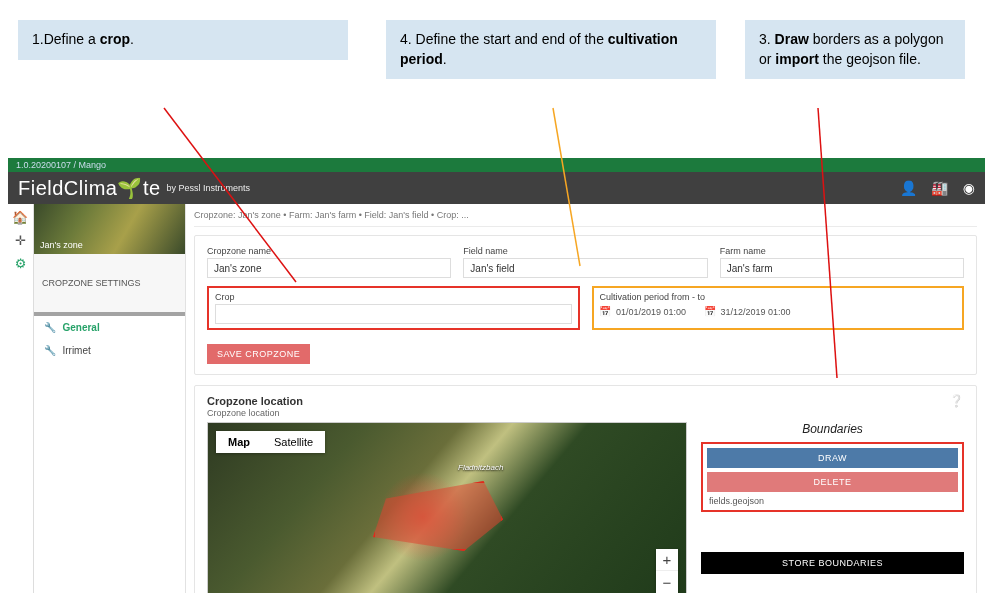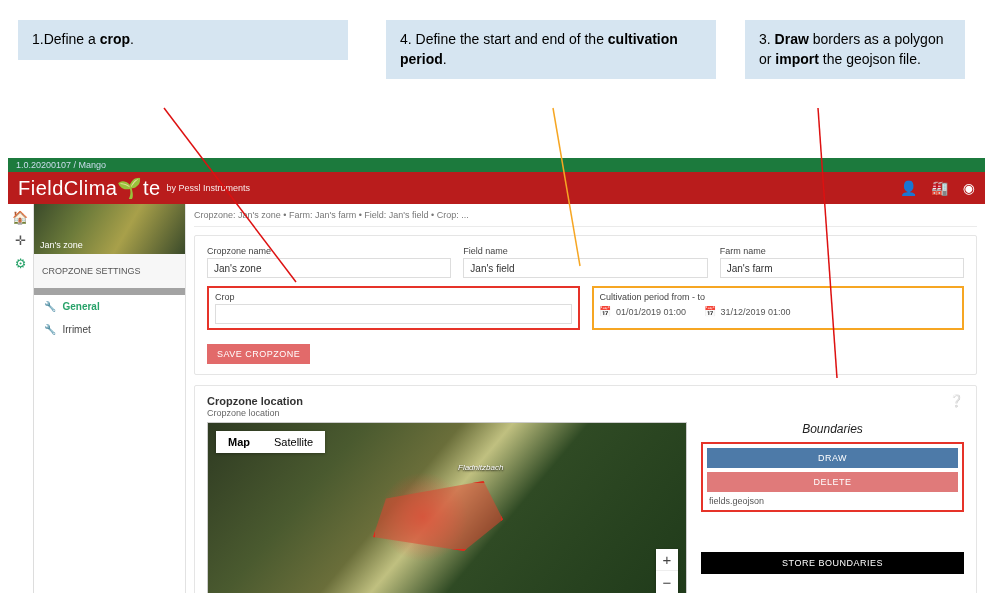--- a/index.html
+++ b/index.html
@@ -43,21 +43,21 @@
     right: 2px;
     bottom: 0;
   }
   .version-bar {
     background: #1c7a3d;
     color: #cde;
     font-size: 9px;
     padding: 2px 8px;
   }
   .topbar {
-    background: #b91c1c;
+    background: #404040;
     color: #fff;
     display: flex;
     align-items: center;
     padding: 4px 10px;
     height: 32px;
   }
   .brand { font-size: 20px; font-weight: 300; letter-spacing: 0.5px; }
   .brand-sub { font-size: 9px; opacity: .9; margin-left: 6px; }
   .topbar-icons { margin-left: auto; display: flex; gap: 14px; font-size: 14px; }
 
@@ -84,23 +84,23 @@
     background: linear-gradient(120deg, #3a4a2a 0%, #6b7a3a 30%, #a8a04a 60%, #3a4a2a 100%);
     color: #fff;
     font-size: 9px;
     display: flex;
     align-items: flex-end;
     padding: 4px 6px;
   }
   .sidebar-title {
     font-size: 9px;
     color: #555;
-    padding: 12px 8px;
+    padding: 24px 8px;
     background: #f7f7f7;
-    border-bottom: 7px solid #a3a3a3;
+    border-bottom: 4px solid #a3a3a3;
   }
   .sidebar-item {
     display: flex;
     align-items: center;
     gap: 6px;
     padding: 6px 10px;
     font-size: 10px;
     color: #444;
   }
   .sidebar-item.active { color: #27a269; font-weight: 600; }

